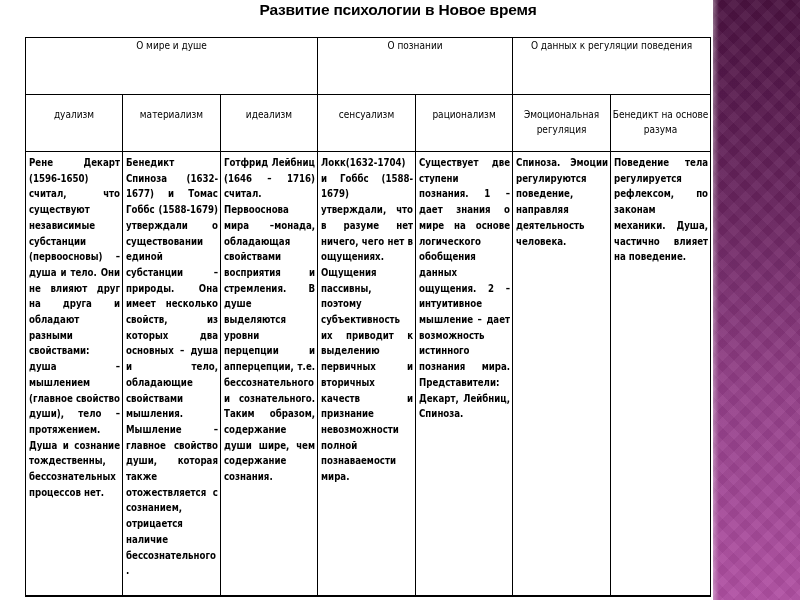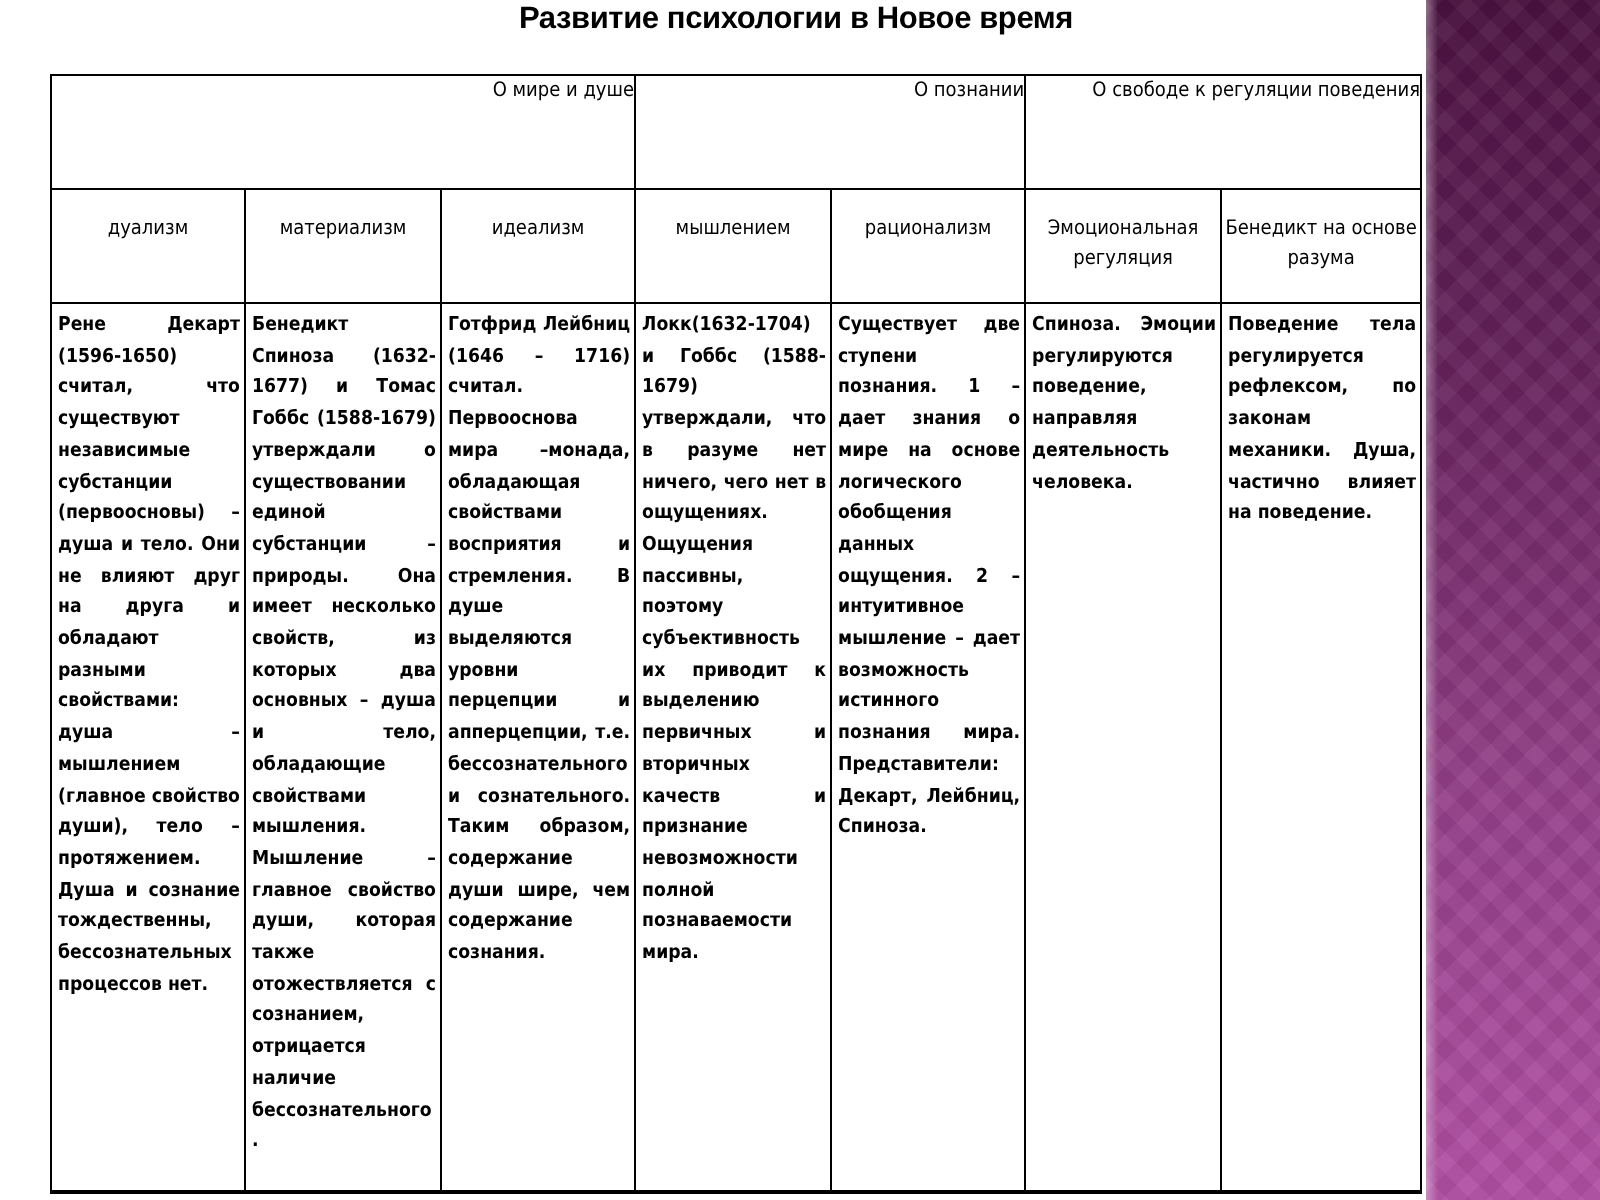--- a/index.html
+++ b/index.html
@@ -31,21 +31,21 @@
     position: absolute; left: 25px; top: 37px;
     border-collapse: collapse; table-layout: fixed;
     width: 685px;
   }
   table.psy td {
     border: 1px solid #000; vertical-align: top; padding: 0;
     font-family: "DejaVu Sans Condensed", "DejaVu Sans", sans-serif;
     color: #000;
   }
   table.psy td.sep-gray { border-left-color: #888; }
-  tr.group-row td { height: 54px; font-size: 10px; text-align: right; padding-top: 2px; }
+  tr.group-row td { height: 54px; font-size: 10px; text-align: center; padding-top: 2px; }
   tr.sub-row td { height: 44px; font-size: 10px; text-align: center; padding-top: 12px; line-height: 15px; }
   tr.body-row td {
     height: 440px; font-size: 9.6px; font-weight: bold;
     line-height: 15.7px; padding: 3px 2px 0 3px;
     text-align: justify; word-wrap: break-word;
   }
   tr.body-row td .cell-text { display: block; }
   .bottom-line { border-bottom: 2px solid #000 !important; }
 </style>
 </head>
@@ -62,27 +62,27 @@
       <col style="width:97px">
     <col style="width:98px">
       <col style="width:97px">
       <col style="width:98px">
       <col style="width:100px">
   </colgroup>
   <tbody>
       <tr class="group-row">
     <td colspan="3">О мире и душе</td>
     <td colspan="2">О познании</td>
-    <td colspan="2">О свободе  к регуляции поведения</td>
+    <td colspan="2">О данных  к регуляции поведения</td>
   </tr>
   <tr class="sub-row">
     <td>дуализм</td>
     <td class="sep-gray">материализм</td>
     <td>идеализм</td>
-    <td class="sep-gray">мышлением</td>
+    <td class="sep-gray">сенсуализм</td>
     <td>рационализм</td>
     <td class="sep-gray">Эмоциональная регуляция</td>
     <td>Бенедикт на основе разума</td>
   </tr>
   <tr class="body-row">
     <td class="bottom-line">
           <span class="cell-text">Рене Декарт (1596-1650) считал, что существуют независимые субстанции (первоосновы) – душа и тело. Они не влияют друг на друга и обладают разными свойствами: душа – мышлением (главное свойство души), тело – протяжением. Душа и сознание тождественны, бессознательных процессов нет.</span>
         </td>
     <td class="sep-gray bottom-line">
           <span class="cell-text">Бенедикт Спиноза (1632-1677) и Томас Гоббс (1588-1679) утверждали о существовании единой субстанции – природы. Она имеет несколько свойств, из которых два основных – душа и тело, обладающие свойствами мышления. Мышление – главное свойство души, которая также отожествляется с сознанием, отрицается наличие бессознательного.</span>

